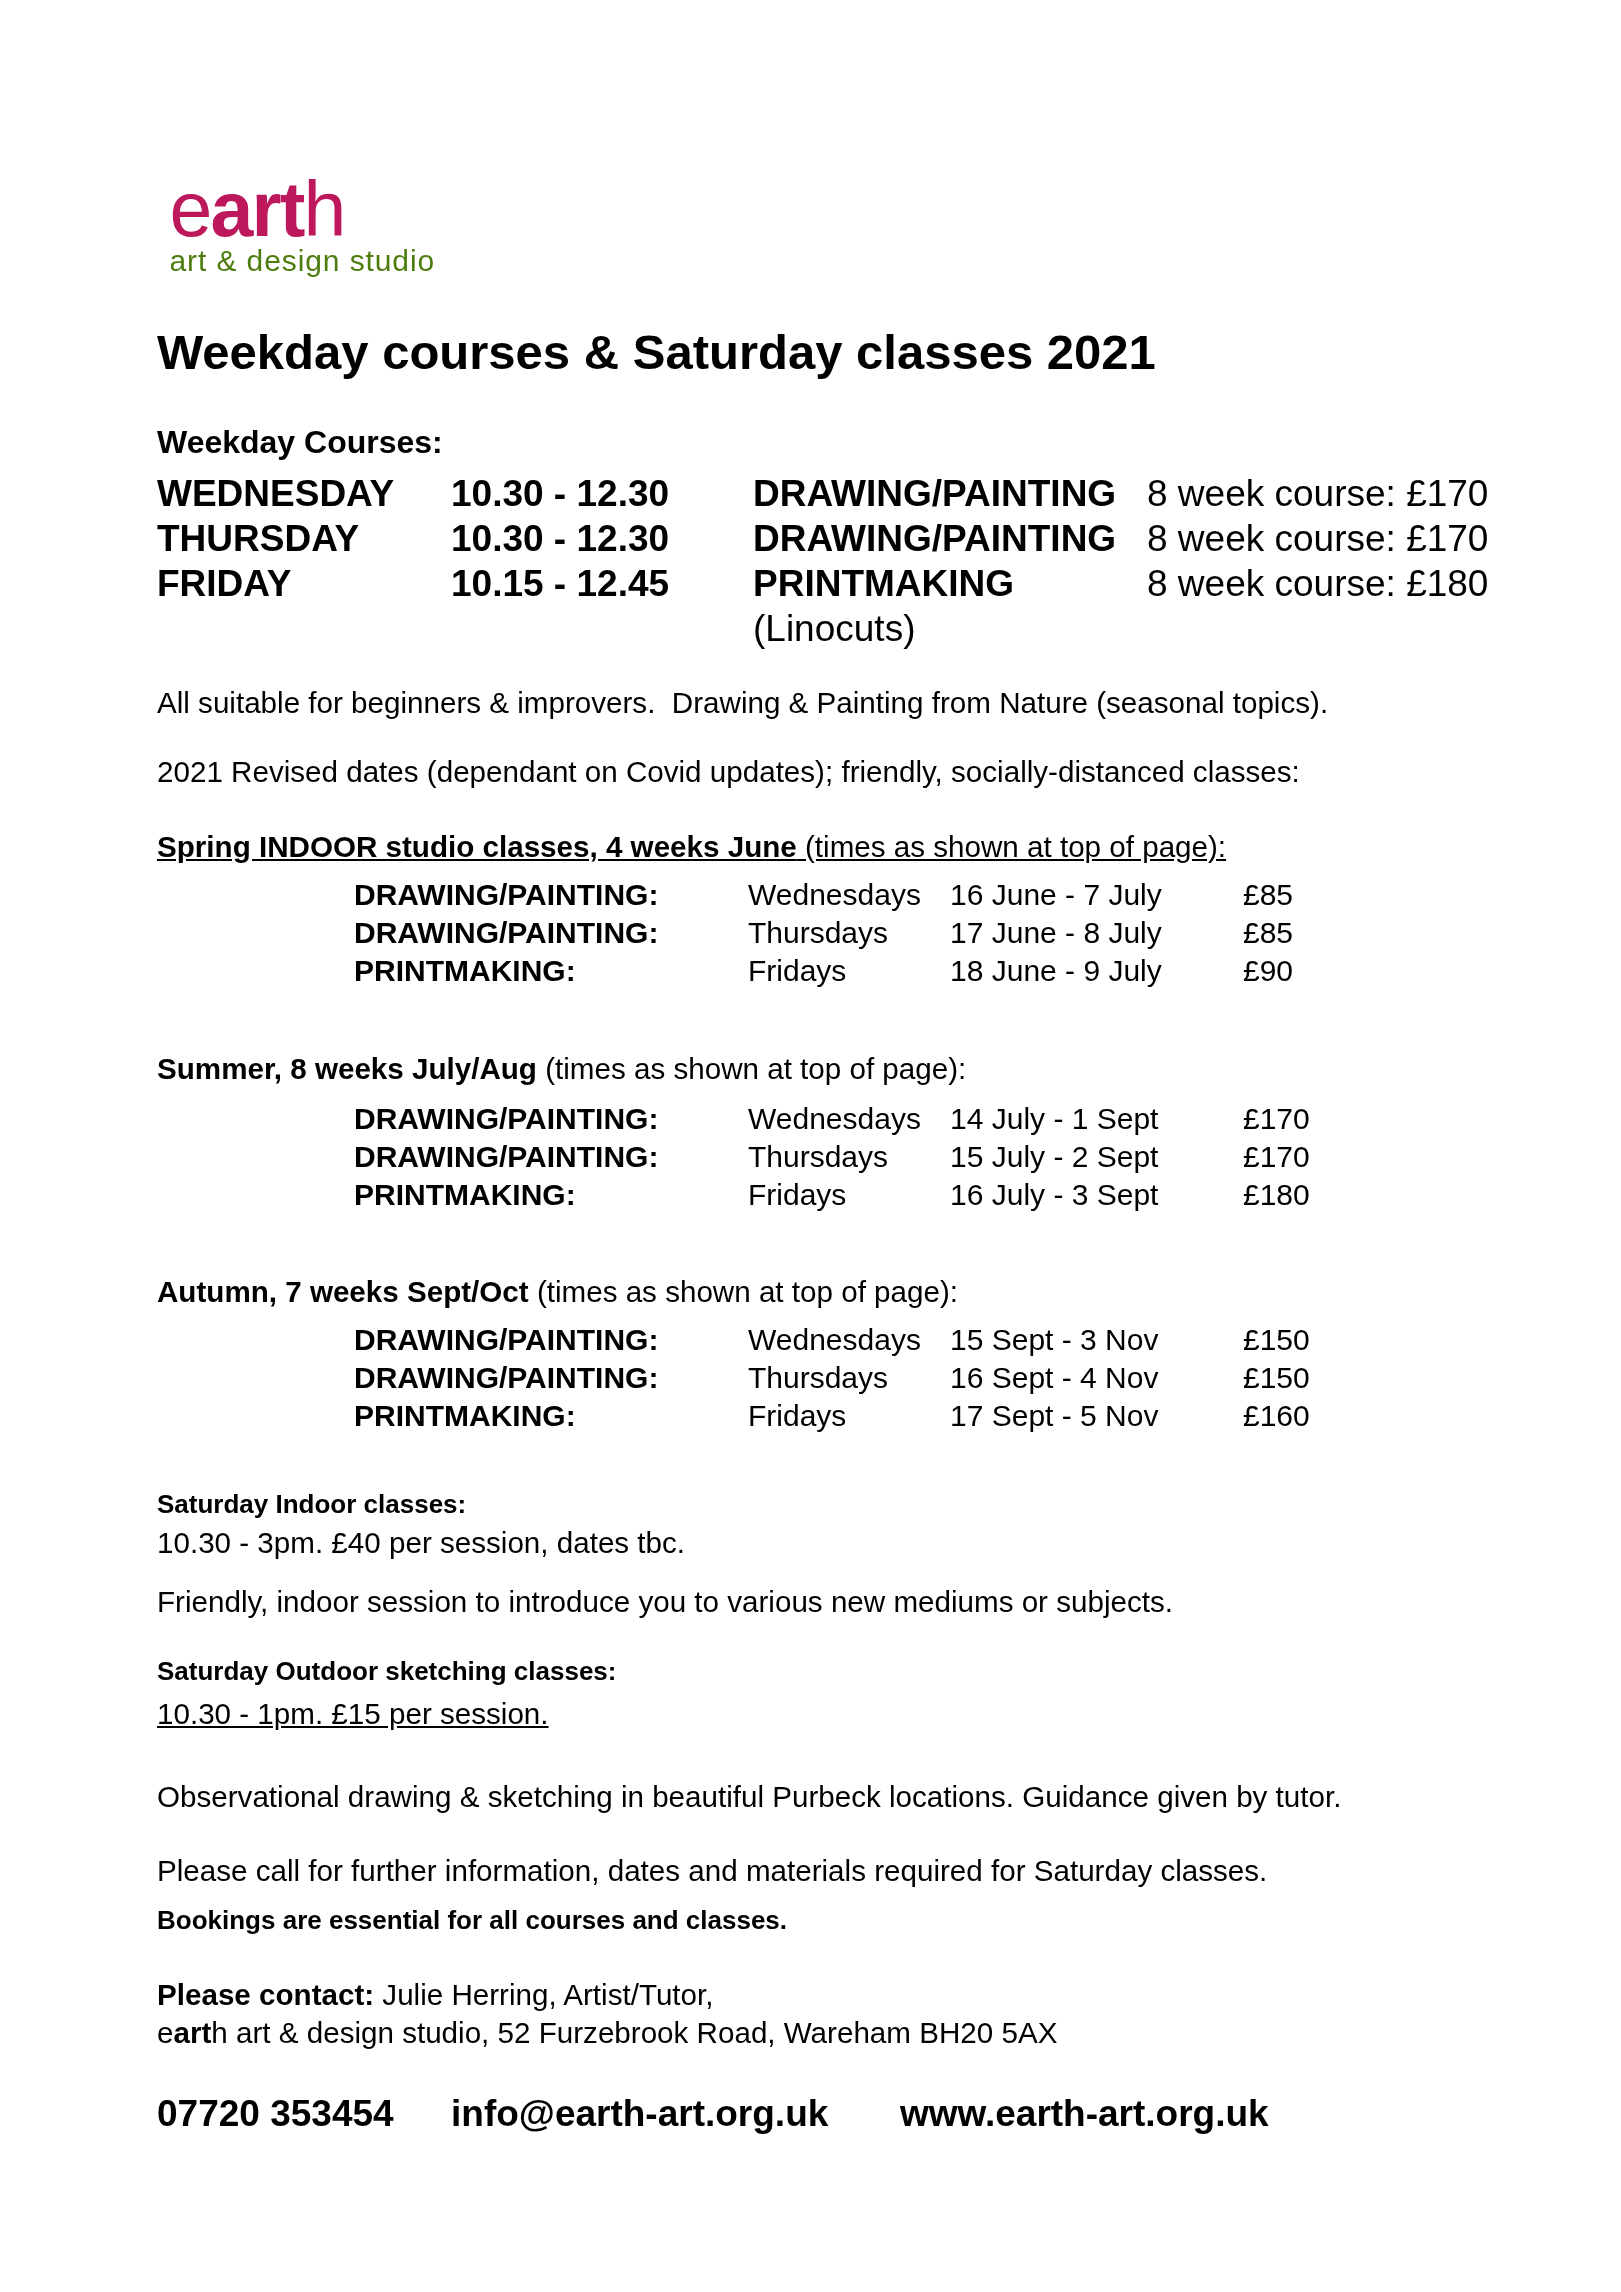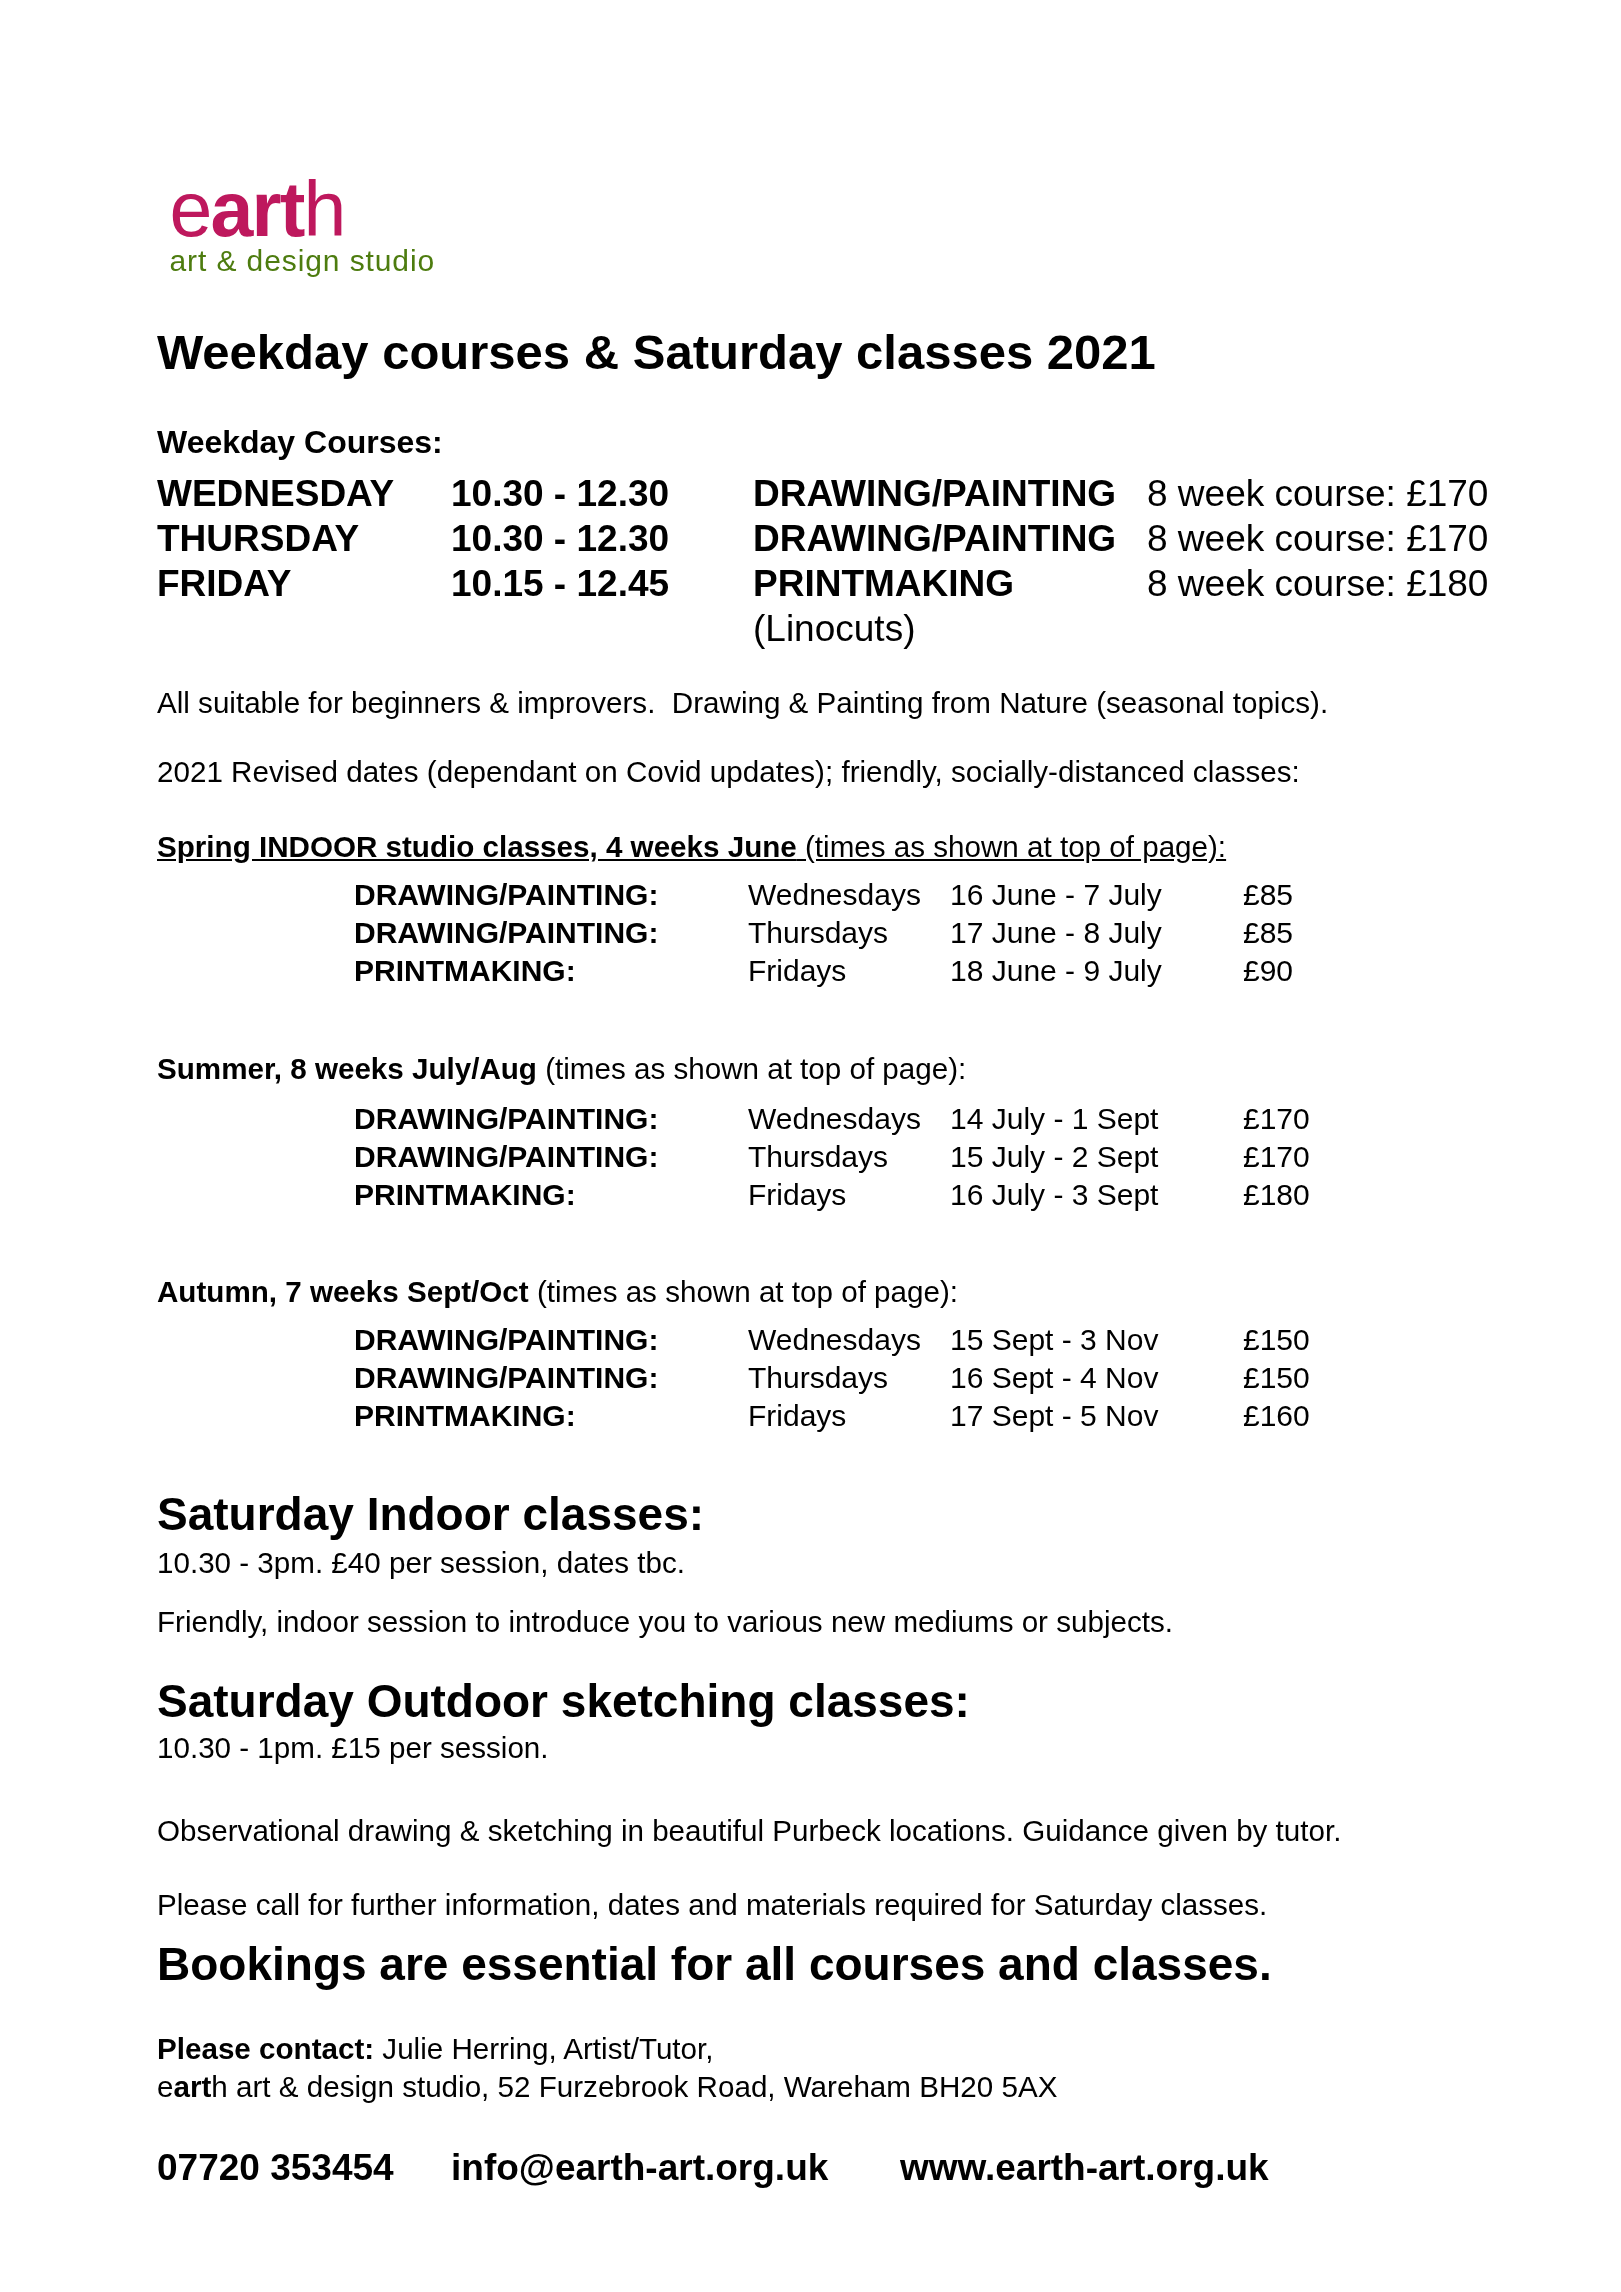--- a/index.html
+++ b/index.html
@@ -82,29 +82,29 @@
   .ttable-1 { margin-top: 16px; }
   .ttable-2 { margin-top: 14.3px; }
   .ttable .trow {
     display: grid;
     grid-template-columns: 394px 202px 293px auto;
   }
   .ttable .course { font-weight: 700; }
 
   
   .sec-heading {
-    font-size: 46px;
+    font-size: 26px;
     font-weight: 700;
     line-height: 1;
   }
   .indoor-heading { margin-top: 56px; }
   .indoor-details { margin-top: 10.7px; }
   .indoor-desc { margin-top: 29.6px; }
   .outdoor-heading { margin-top: 42px; }
-  .outdoor-details { margin-top: 9px; }
+  .outdoor-details { margin-top: 15px; text-decoration: underline; }
   .outdoor-desc { margin-top: 53px; }
   .outdoor-note { margin-top: 44px; }
 
   .bookings-heading { margin-top: 22px; }
 
   .contact-block { margin-top: 43px; line-height: 38px; }
   .contact-block .b { font-weight: 700; }
 
   .footer-line {
     margin-top: 43px;

